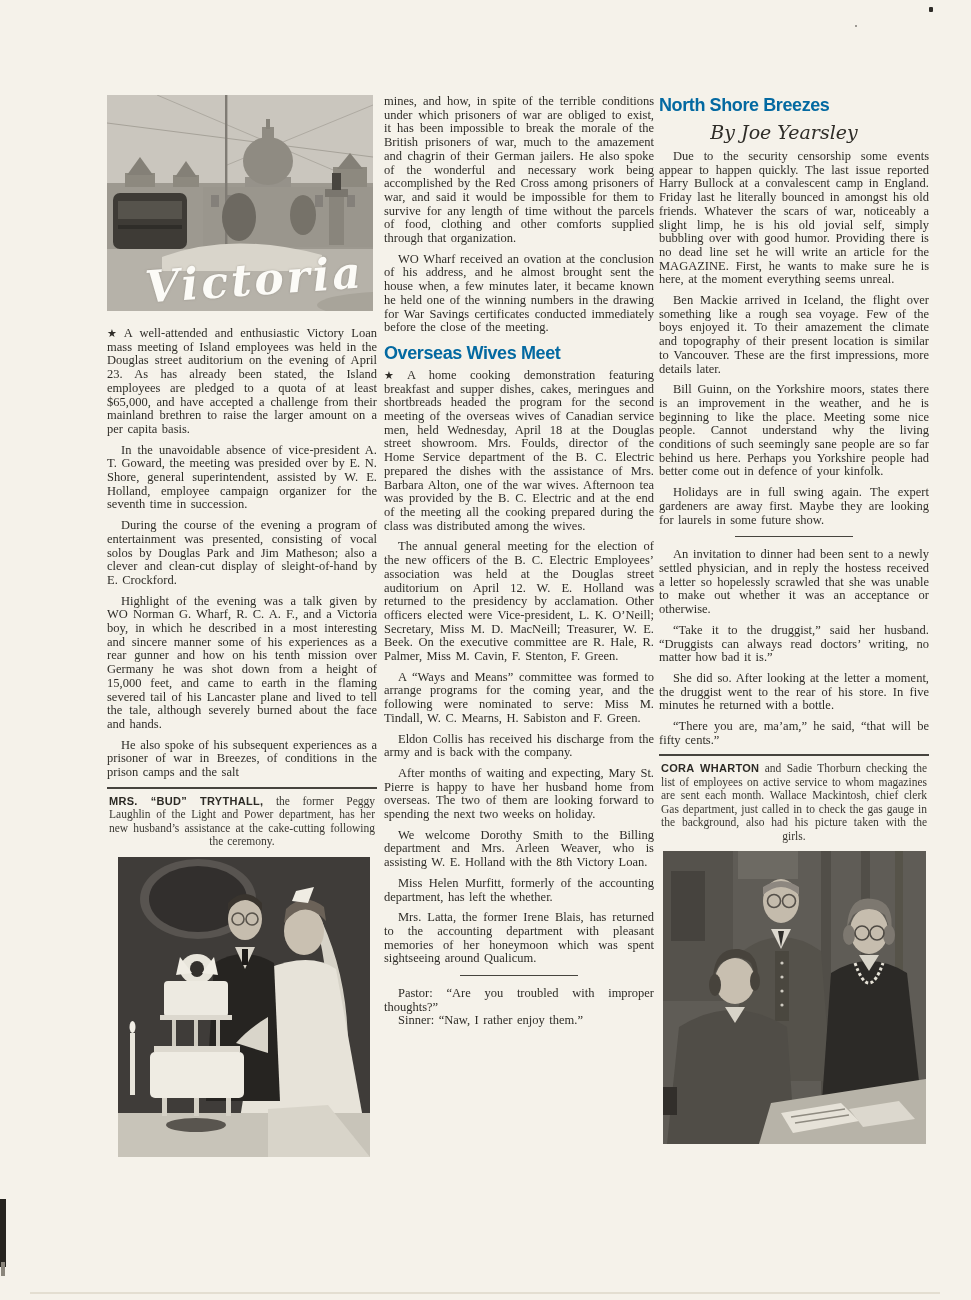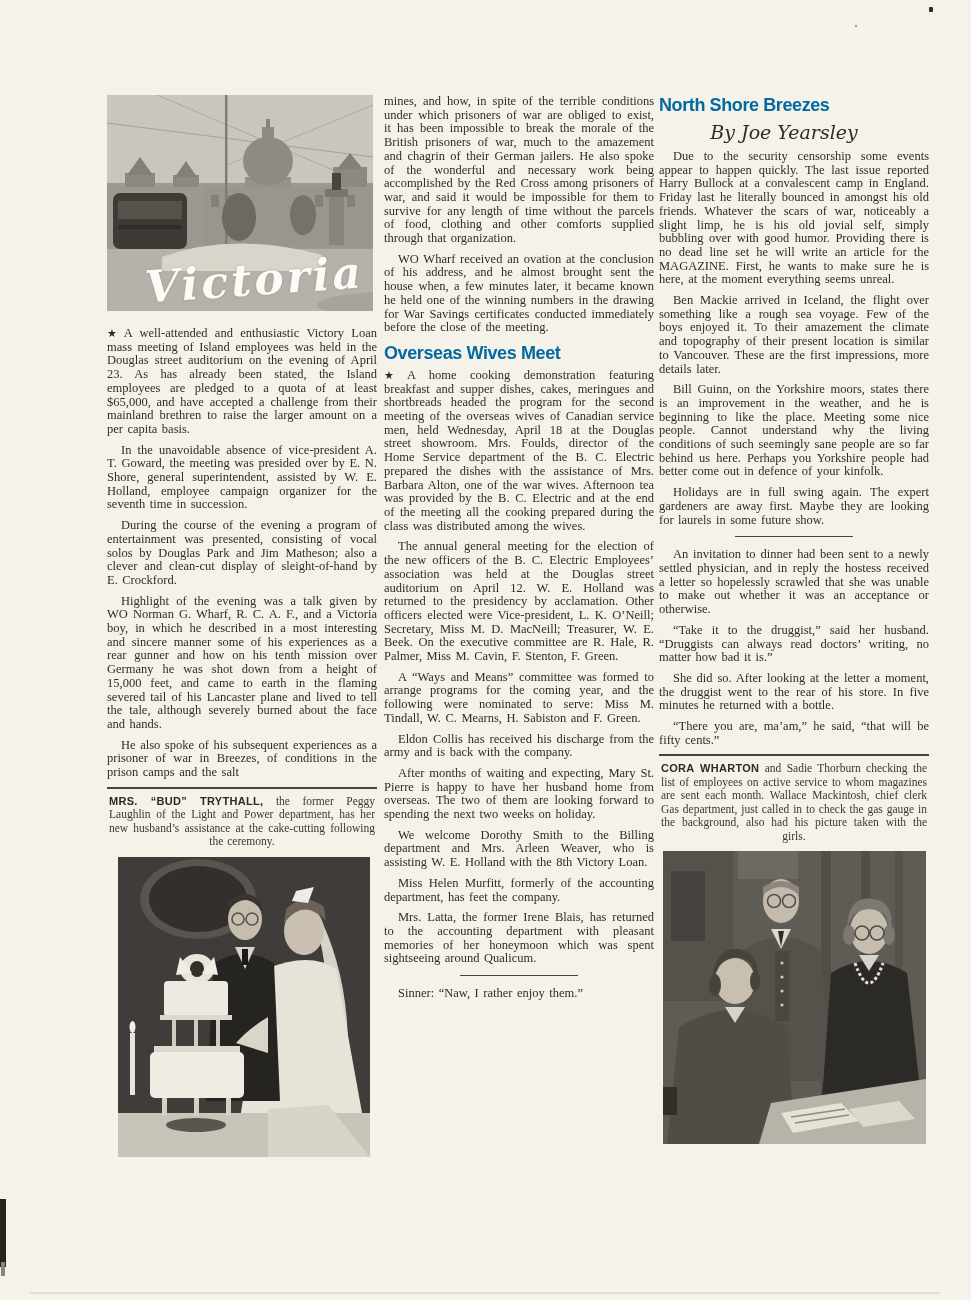--- a/index.html
+++ b/index.html
@@ -163,25 +163,26 @@
   <p class="body-par ind">WO Wharf received an ovation at the conclusion of his address, and he almost brought sent the house when, a few minutes later, it became known he held one of the winning numbers in the drawing for War Savings certificates conducted immediately before the close of the meeting.</p>
 
   <h2 class="headline">Overseas Wives Meet</h2>
 
   <p class="body-par"><span class="star">★</span><span>A home cooking demonstration featuring breakfast and supper dishes, cakes, meringues and shortbreads headed the program for the second meeting of the overseas wives of Canadian service men, held Wednesday, April 18 at the Douglas street showroom.  Mrs. Foulds, director of the Home Service department of the B. C. Electric prepared the dishes with the assistance of Mrs. Barbara Alton, one of the war wives.  Afternoon tea was provided by the B. C. Electric and at the end of the meeting all the cooking prepared during the class was distributed among the wives.</span></p>
   <p class="body-par ind">The annual general meeting for the election of the new officers of the B. C. Electric Employees’ association was held at the Douglas street auditorium on April 12.  W. E. Holland was returned to the presidency by acclamation.  Other officers elected were Vice-president, L. K. O’Neill; Secretary, Miss M. D. MacNeill; Treasurer, W. E. Beek.  On the executive committee are R. Hale, R. Palmer, Miss M. Cavin, F. Stenton, F. Green.</p>
   <p class="body-par ind">A “Ways and Means” committee was formed to arrange programs for the coming year, and the following were nominated to serve: Miss M. Tindall, W. C. Mearns, H. Sabiston and F. Green.</p>
   <p class="body-par ind">Eldon Collis has received his discharge from the army and is back with the company.</p>
   <p class="body-par ind">After months of waiting and expecting, Mary St. Pierre is happy to have her husband home from overseas.  The two of them are looking forward to spending the next two weeks on holiday.</p>
   <p class="body-par ind">We welcome Dorothy Smith to the Billing department and Mrs. Arleen Weaver, who is assisting W. E. Holland with the 8th Victory Loan.</p>
-  <p class="body-par ind">Miss Helen Murfitt, formerly of the accounting department, has feet the company.</p>
+  <p class="body-par ind">Miss Helen Murfitt, formerly of the accounting department, has left the whether.</p>
   <p class="body-par ind">Mrs. Latta, the former Irene Blais, has returned to the accounting department with pleasant memories of her honeymoon which was spent sightseeing around Qualicum.</p>
 
   <div class="rule-short"></div>
 
+  <p class="body-par ind" style="margin-bottom:0;">Pastor: “Are you troubled with improper thoughts?”</p>
   <p class="body-par ind">Sinner: “Naw, I rather enjoy them.”</p>
 </div>
 
 <div class="col" id="col-right">
 
   <h2 class="headline" style="margin-top:0;">North Shore Breezes</h2>
   <div class="byline">By Joe Yearsley</div>
 
   <p class="body-par ind">Due to the security censorship some events appear to happen quickly.  The last issue reported Harry Bullock at a convalescent camp in England.  Friday last he literally bounced in amongst his old friends. Whatever the scars of war, noticeably a slight limp, he is his old jovial self, simply bubbling over with good humor.  Providing there is no dead line set he will write an article for the MAGAZINE.  First, he wants to make sure he is here, at the moment everything seems unreal.</p>
   <p class="body-par ind">Ben Mackie arrived in Iceland, the flight over something like a rough sea voyage.  Few of the boys enjoyed it.  To their amazement the climate and topography of their present location is similar to Vancouver.  These are the first impressions, more details later.</p>

